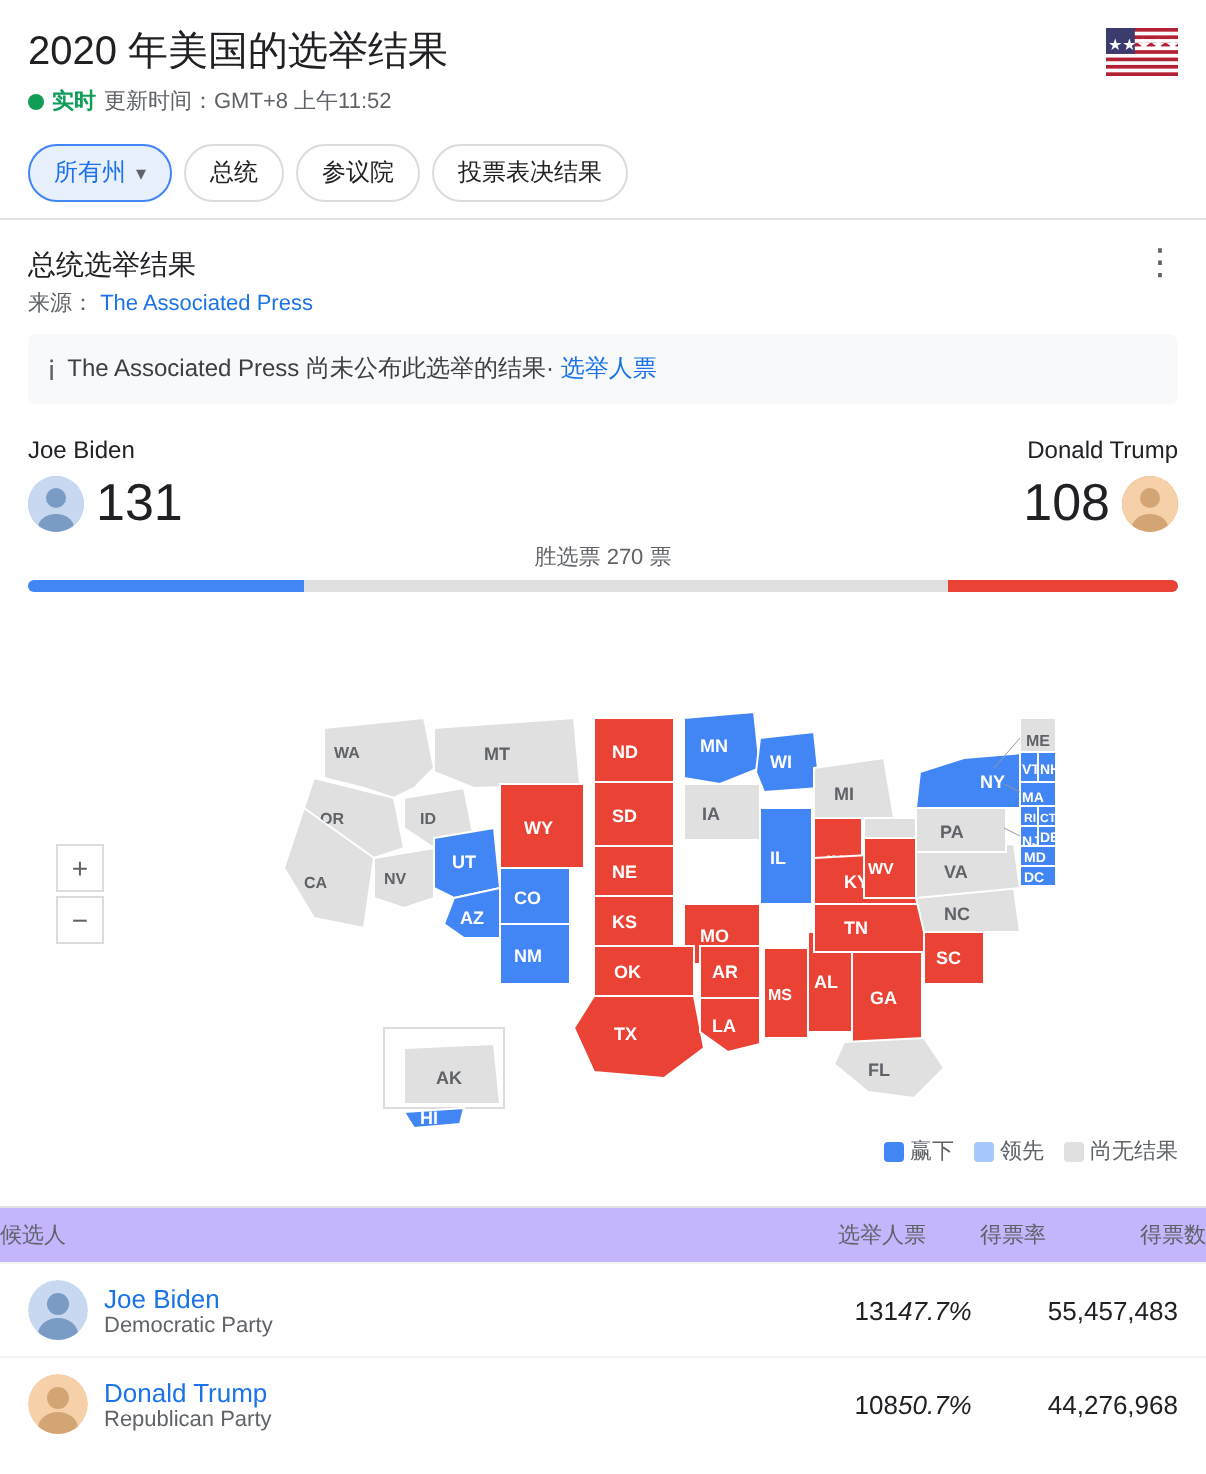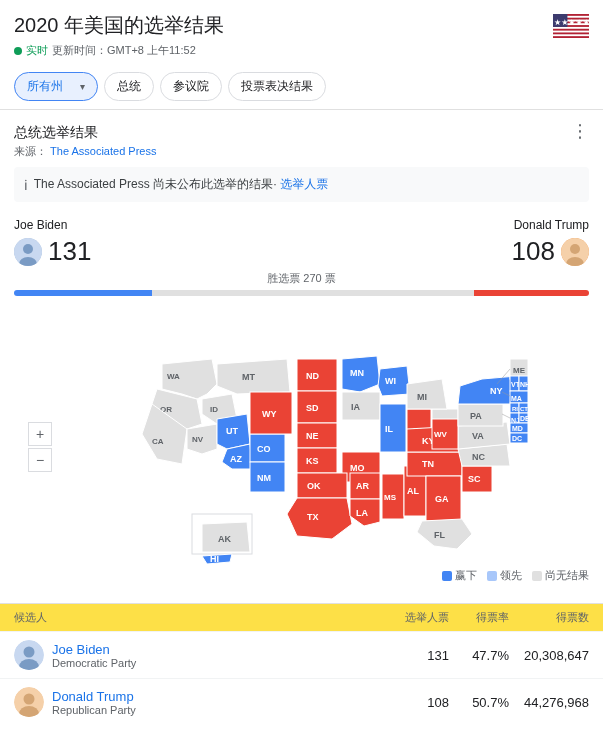--- a/index.html
+++ b/index.html
@@ -51,21 +51,21 @@
     .tab-btn {
       border: 1px solid #dadce0;
       border-radius: 16px;
       padding: 5px 12px;
       font-size: 12px;
       background: #fff;
       cursor: pointer;
       color: #202124;
       display: flex;
       align-items: center;
-      gap: 17px;
+      gap: 5px;
     }
     .tab-btn.active {
       background: #e8f0fe;
       border-color: #4285f4;
       color: #1a73e8;
     }
     .tab-btn .chevron {
       font-size: 10px;
       color: #5f6368;
     }
@@ -237,22 +237,22 @@
     }
     .dot-blue { background: #4285f4; }
     .dot-light-blue { background: #a8c7fa; }
     .dot-gray { background: #e0e0e0; }
     .table-section {
       border-top: 1px solid #e0e0e0;
     }
     .table-header-row {
       display: flex;
       justify-content: flex-end;
-      padding: 6px 14px;
-      background: #fde047;
+      padding: 6px 0;
+      background: #c4b5fd;
       font-size: 11px;
       color: #5f6368;
     }
     .th-name { flex: 1; }
     .th-ec { width: 60px; text-align: right; }
     .th-pct { width: 60px; text-align: right; }
     .th-votes { width: 80px; text-align: right; }
     .table-row {
       display: flex;
       align-items: center;
@@ -279,21 +279,21 @@
     .table-name-party { display: flex; flex-direction: column; }
     .table-name {
       font-size: 13px;
       color: #1a73e8;
     }
     .table-party {
       font-size: 11px;
       color: #5f6368;
     }
     .table-ec { width: 60px; text-align: right; font-size: 13px; }
-    .table-pct { width: 60px; text-align: right; font-size: 13px; }
+    .table-pct { width: 60px; text-align: left; font-size: 13px; font-style: italic; }
     .table-votes { width: 80px; text-align: right; font-size: 13px; }
     .more-icon {
       color: #5f6368;
       font-size: 18px;
       cursor: pointer;
     }
     .relative { position: relative; }
   </style>
 </head>
 <body>
@@ -312,21 +312,21 @@
       <rect width="14.4" height="12.923" fill="#3C3B6E"></rect>
 
       <text x="1" y="11" font-size="8" fill="white">★★★★★★</text>
     </svg>
   </div>
 
   <div class="header">
     <div class="title">2020 年美国的选举结果</div>
     <div class="live-indicator">
       <span class="live-dot"></span>
-      <span style="color:#0f9d58;font-weight:400;">实时</span>
+      <span style="color:#0f9d58;font-weight:700;">实时</span>
       <span>更新时间：GMT+8 上午11:52</span>
     </div>
   </div>
 
   <div class="tabs-row">
     <button class="tab-btn active">
       <span>所有州</span>
       <span class="chevron">▾</span>
     </button>
     <button class="tab-btn">
@@ -604,21 +604,21 @@
             <ellipse cx="15" cy="27" rx="10" ry="8" fill="#7a9bc4"></ellipse>
           </svg>
         </div>
         <div class="table-name-party">
           <span class="table-name">Joe Biden</span>
           <span class="table-party">Democratic Party</span>
         </div>
       </div>
       <span class="table-ec">131</span>
       <span class="table-pct">47.7%</span>
-      <span class="table-votes">20,308,647</span>
+      <span class="table-votes">55,457,483</span>
     </div>
 
     <div class="table-row">
       <div class="table-candidate-info">
         <div class="table-avatar">
           <svg width="30" height="30" viewBox="0 0 30 30">
             <circle cx="15" cy="15" r="15" fill="#f5d0a9"></circle>
             <circle cx="15" cy="12" r="5.5" fill="#d4a574"></circle>
             <ellipse cx="15" cy="27" rx="10" ry="8" fill="#d4a574"></ellipse>
           </svg>

